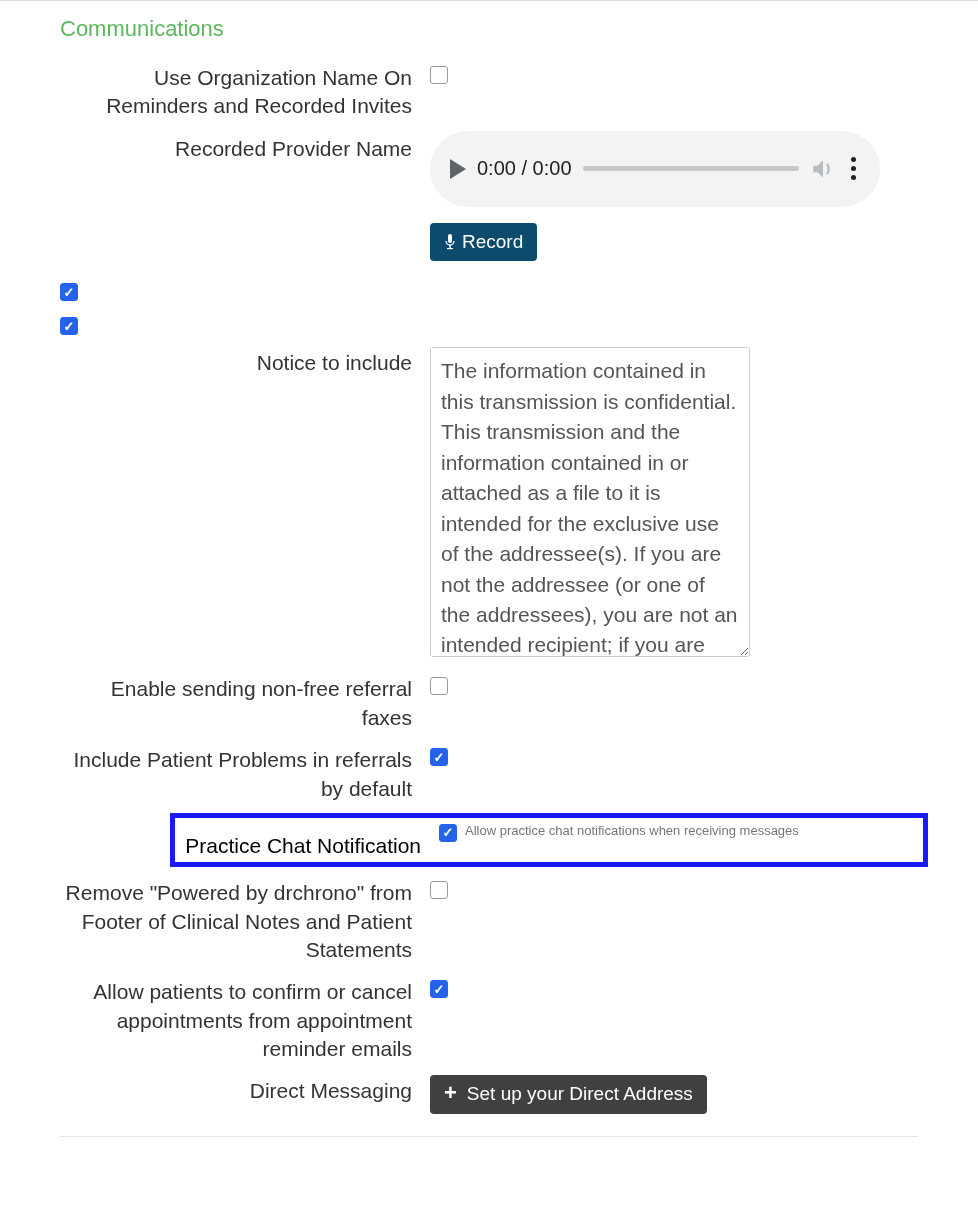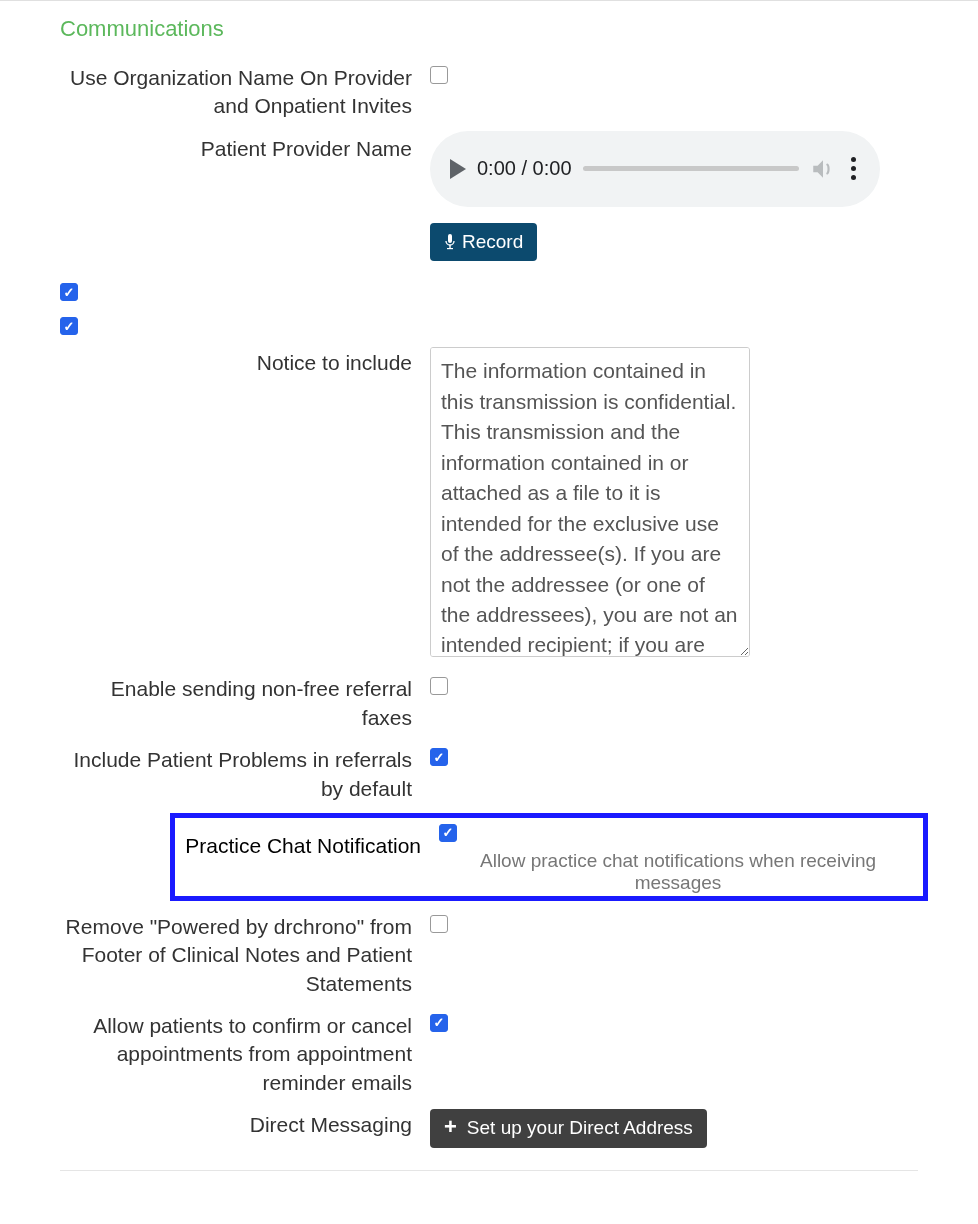--- a/index.html
+++ b/index.html
@@ -143,44 +143,44 @@
     padding: 0 6px 2px 6px;
     margin: 6px -10px 8px 110px;
   }
   .highlight-row .row { margin-bottom: 0; }
   .highlight-row .label-col {
     width: 258px;
     color: #000;
     padding-top: 14px;
     text-align: right;
   }
-  .highlight-row .help-text { font-size: 19px; text-align: center; }
+  .highlight-row .help-text { font-size: 13px; text-align: center; }
   .divider {
     border-top: 1px solid #e5e5e5;
     margin: 22px 0 30px 0;
   }
   .plus-icon::before { content: "+"; font-weight: 700; margin-right: 4px; font-size: 22px; line-height: 0; }
   .mic-svg { width: 12px; height: 16px; }
 </style>
 </head>
 <body>
 
 <div class="topline"></div>
 <div class="container">
   <h2 class="section-title">Communications</h2>
 
   <div class="row">
-    <div class="label-col">Use Organization Name On Provider and Onpatient Invites</div>
+    <div class="label-col">Use Organization Name On Reminders and Recorded Invites</div>
     <div class="control-col">
       <span class="checkbox"></span>
     </div>
   </div>
 
   <div class="row" style="margin-bottom:14px;">
-    <div class="label-col">Patient Provider Name</div>
+    <div class="label-col">Recorded Provider Name</div>
     <div class="control-col" style="padding-top:0;">
       <div class="audio-player">
         <div class="play-btn"></div>
         <div class="audio-time">0:00 / 0:00</div>
         <div class="audio-track"></div>
         <div class="mute-icon">
           <svg width="26" height="26" viewBox="0 0 24 24" fill="none">
             <path d="M3 9v6h4l5 5V4L7 9H3z" fill="#b9bcbe"></path>
             <path d="M16 8c1.5 1 1.5 7 0 8" stroke="#b9bcbe" stroke-width="2" stroke-linecap="round"></path>
           </svg>

